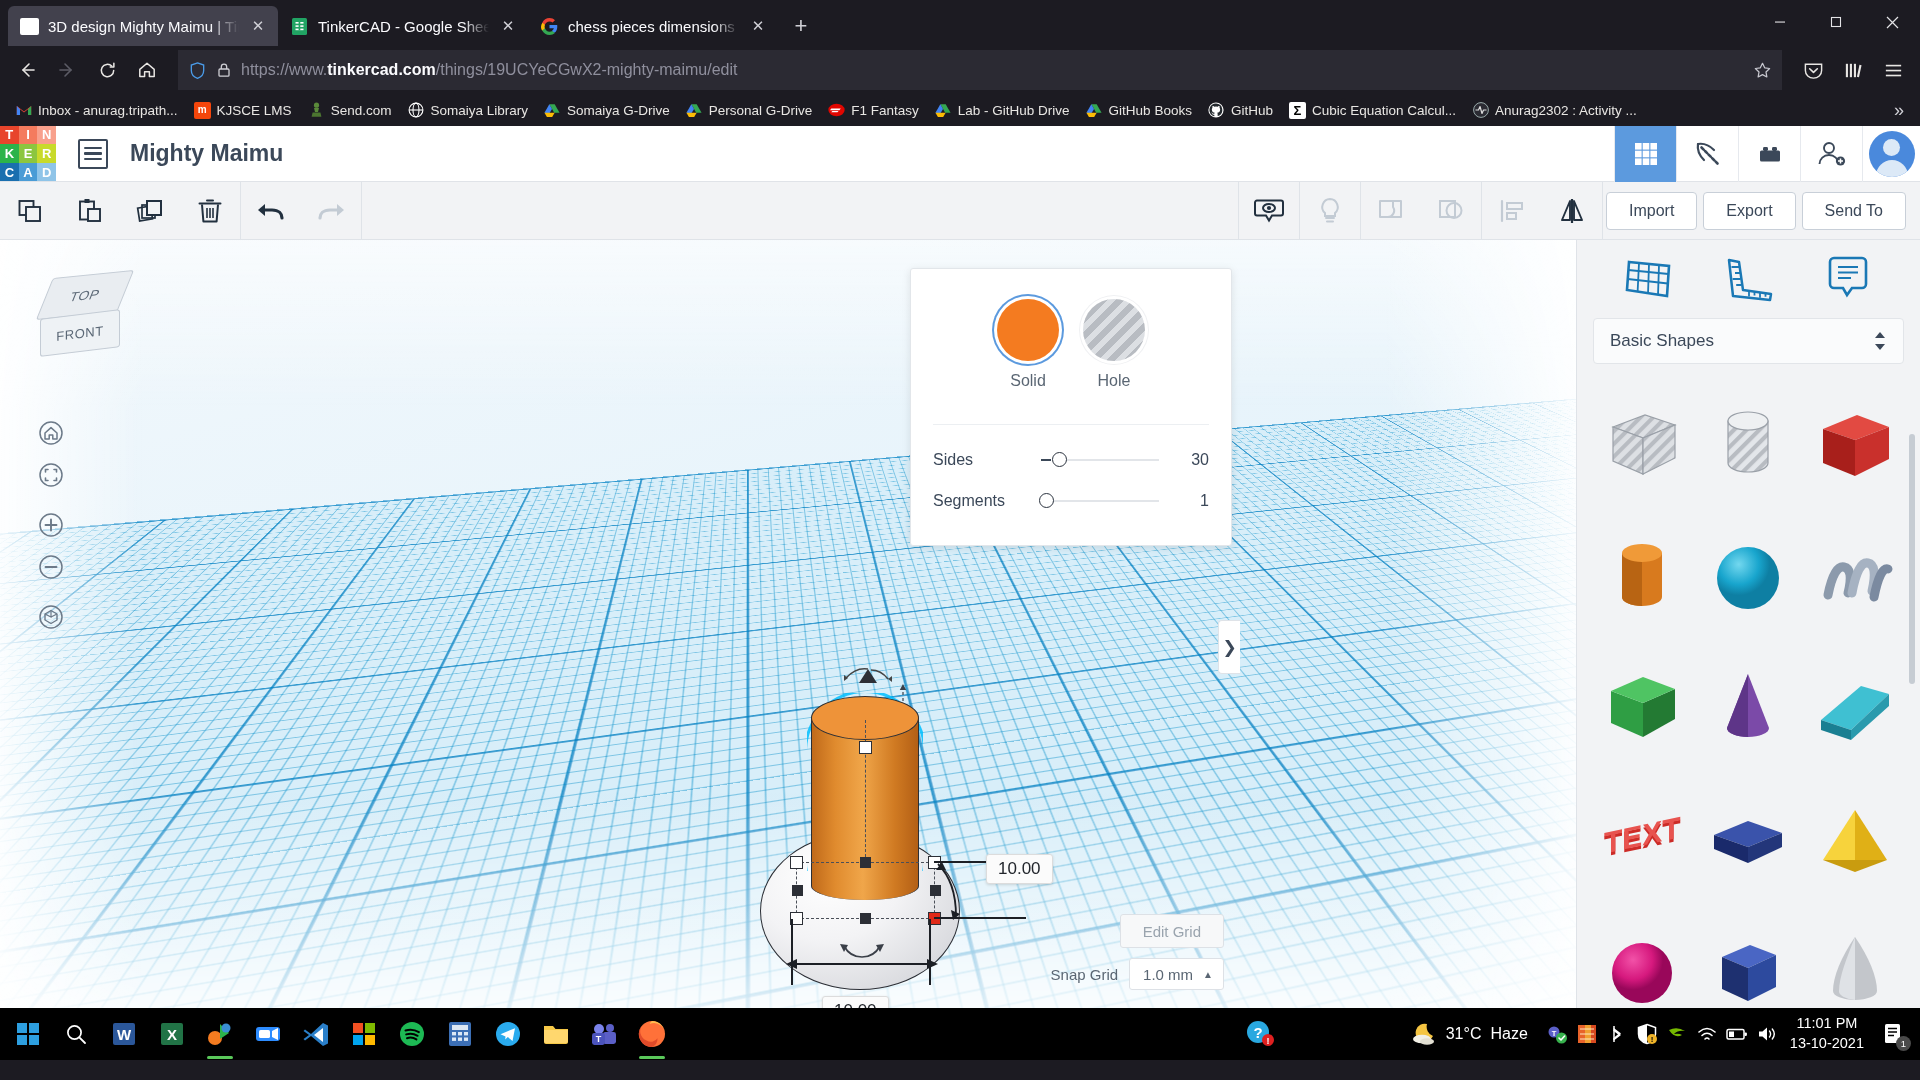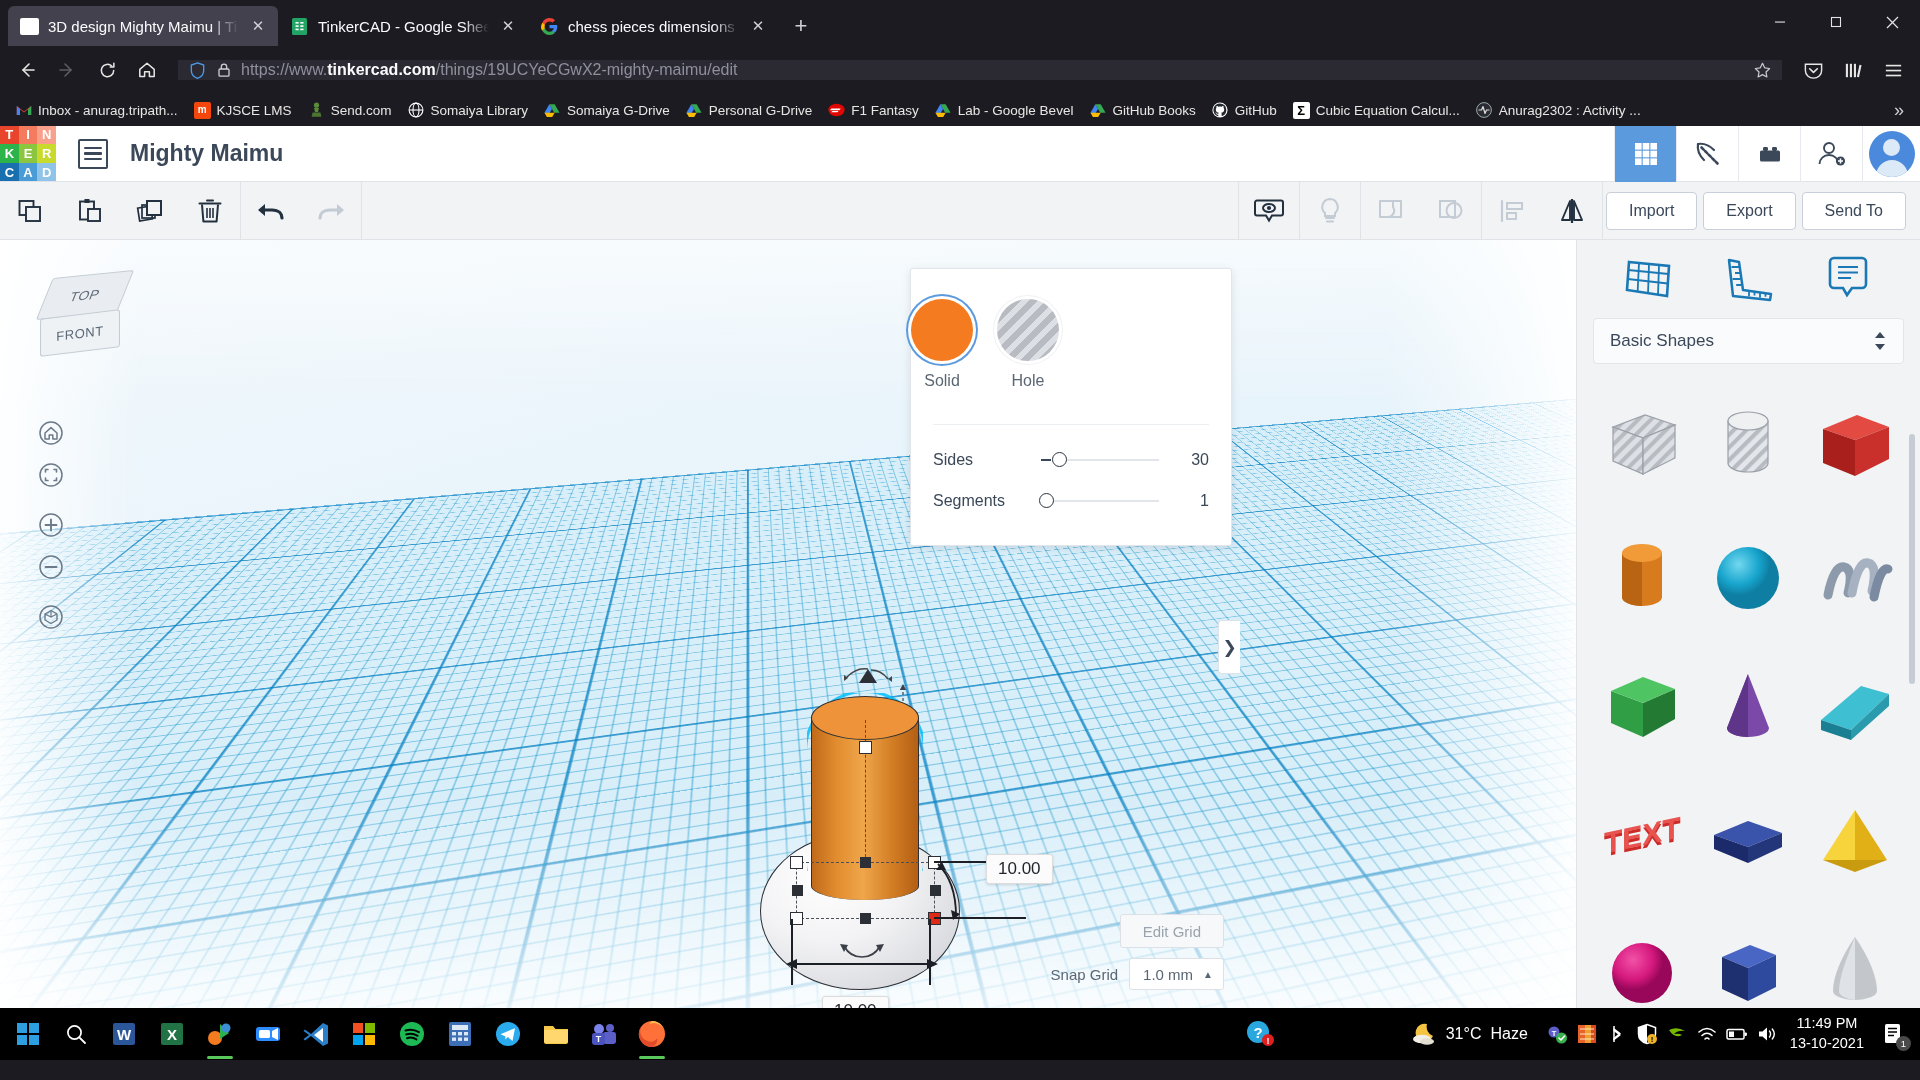--- a/index.html
+++ b/index.html
@@ -50,21 +50,21 @@
     justify-content: center; color: #e3e3e6; font-size: 14px;
   }
 
   .navbar { height: 48px; display: flex; align-items: center; padding: 0 8px; gap: 2px; }
   .nav-icon {
     width: 38px; height: 38px; display: flex; align-items: center;
     justify-content: center; color: #e8e6e3; border-radius: 4px;
   }
   .nav-icon.dim { color: #5c5c66; }
   .urlbar {
-    flex: 1; height: 20px; background: #2b2a33; border-radius: 0;
+    flex: 1; height: 40px; background: #2b2a33; border-radius: 0;
     display: flex; align-items: center; padding: 0 10px; gap: 9px;
     margin: 0 10px;
   }
   .url-text { color: #8f8f9d; font-size: 16px; flex: 1; }
   .url-text b { color: #fbfbfe; font-weight: 600; }
   .url-text i { font-style: normal; color: #8f8f9d; }
 
   .bookmarks {
     height: 32px; display: flex; align-items: center;
     padding: 0 8px; gap: 2px; overflow: hidden;
@@ -253,21 +253,21 @@
   .pp-head {
     height: 53px; display: flex; align-items: center;
     border-bottom: 1px solid #eceff2;
   }
   .pp-collapse {
     width: 48px; height: 53px; display: flex; align-items: center;
     justify-content: center; border-right: 1px solid #eceff2; color: #3b4859;
   }
   .pp-title { margin-left: 18px; font-size: 21px; font-weight: 700; color: #3b4859; }
   .pp-head-icons { margin-left: auto; display: flex; gap: 14px; padding-right: 18px; }
-  .pp-modes { display: flex; justify-content: flex-start; gap: 24px; padding: 30px 0 8px; }
+  .pp-modes { display: flex; justify-content: center; gap: 24px; padding: 30px 0 8px; }
   .mode { display: flex; flex-direction: column; align-items: center; gap: 11px; }
   .mode-circle { width: 62px; height: 62px; border-radius: 50%; }
   .mode-circle.solid { background: #f47b20; box-shadow: 0 0 0 3px #fff, 0 0 0 5px #5c9ade; }
   .mode-circle.hole {
     background: repeating-linear-gradient(135deg, #b8bcc2 0 6px, #dcdfe3 6px 12px);
     box-shadow: 0 0 0 3px #fff, 0 0 0 4px #f0f1f3;
   }
   .mode-label { font-size: 16px; color: #5a6673; }
   .pp-divider { height: 1px; background: #eceff2; margin: 26px 22px 0; }
   .pp-rows { padding: 14px 22px 24px; }
@@ -564,21 +564,21 @@
     </div>
 
     <div class="bm">
       <span class="bm-ico">
         <svg width="16" height="15" viewBox="0 0 18 16">
             <path d="M6 1 h6 l5.5 9.5 h-6 z" fill="#34a853"></path>
             <path d="M0.5 10.5 L6 1 l3 5.2 L6 11.5 z" fill="#4285f4"></path>
             <path d="M0.5 10.5 h11.5 l-2.8 4.8 H3.3 z" fill="#fbbc05"></path>
           </svg>
       </span>
-      <span class="bm-label">Lab - Google Bevel</span>
+      <span class="bm-label">Lab - GitHub Drive</span>
     </div>
 
     <div class="bm">
       <span class="bm-ico">
         <svg width="16" height="15" viewBox="0 0 18 16">
             <path d="M6 1 h6 l5.5 9.5 h-6 z" fill="#34a853"></path>
             <path d="M0.5 10.5 L6 1 l3 5.2 L6 11.5 z" fill="#4285f4"></path>
             <path d="M0.5 10.5 h11.5 l-2.8 4.8 H3.3 z" fill="#fbbc05"></path>
           </svg>
       </span>
@@ -1323,21 +1323,21 @@
     </div>
     <div class="tray-ico">
       <svg width="22" height="20" viewBox="0 0 22 20">
           <path d="M3 7.5 h3.5 L11 3.5 v13 L6.5 12.5 H3 Z" fill="#fff"></path>
           <path d="M13.5 7 q2.2 3 0 6" fill="none" stroke="#fff" stroke-width="1.4" stroke-linecap="round"></path>
           <path d="M16.3 5 q4 5 0 10" fill="none" stroke="#fff" stroke-width="1.4" stroke-linecap="round"></path>
         </svg>
     </div>
 
     <div class="clock">
-      <div>11:49 PM</div>
+      <div>11:01 PM</div>
       <div>13-10-2021</div>
     </div>
 
     <div class="tray-ico" style="width:34px;position:relative;">
       <svg width="22" height="24" viewBox="0 0 22 24">
           <rect x="3" y="2" width="15" height="19" rx="1.6" fill="#fff"></rect>
           <path d="M6 6.5 h9 M6 10 h9 M6 13.5 h6" stroke="#000" stroke-width="1.4"></path>
         </svg>
       <span style="position:absolute;right:-1px;bottom:9px;width:15px;height:15px;border-radius:50%;background:#4a4a4a;color:#fff;font-size:9.5px;display:flex;align-items:center;justify-content:center;">1</span>
     </div>

